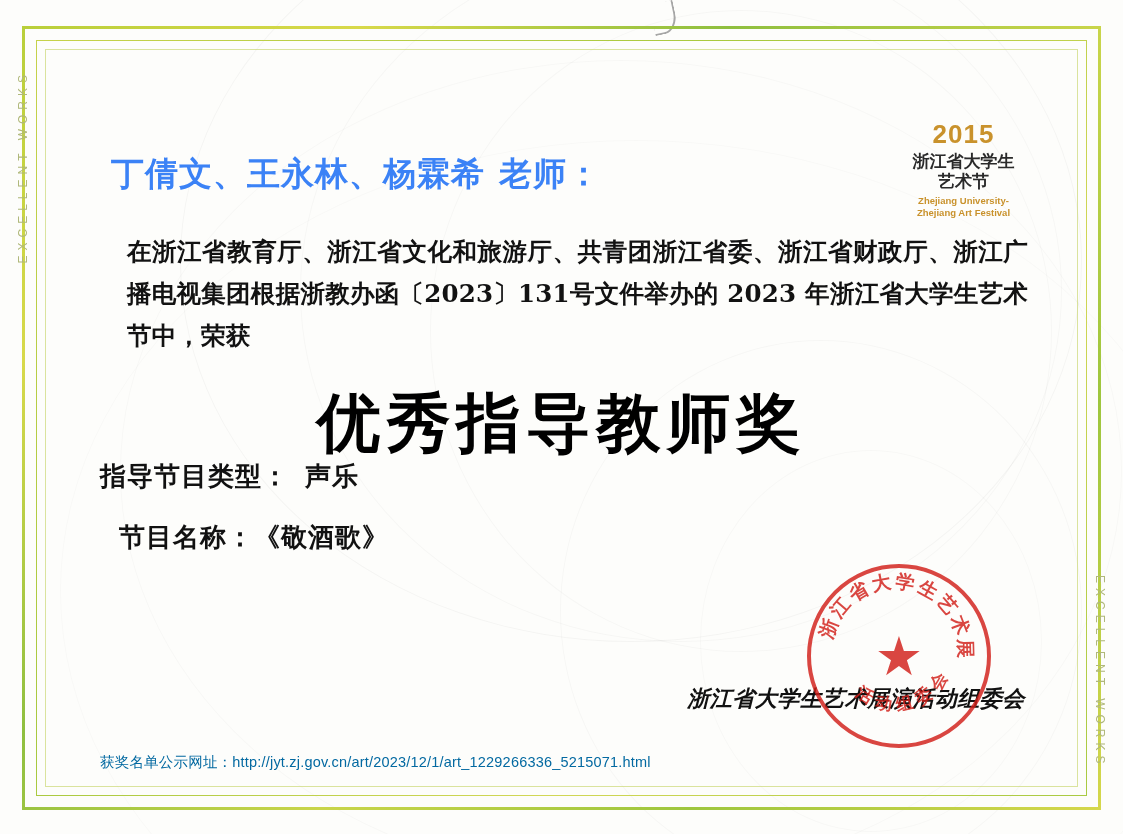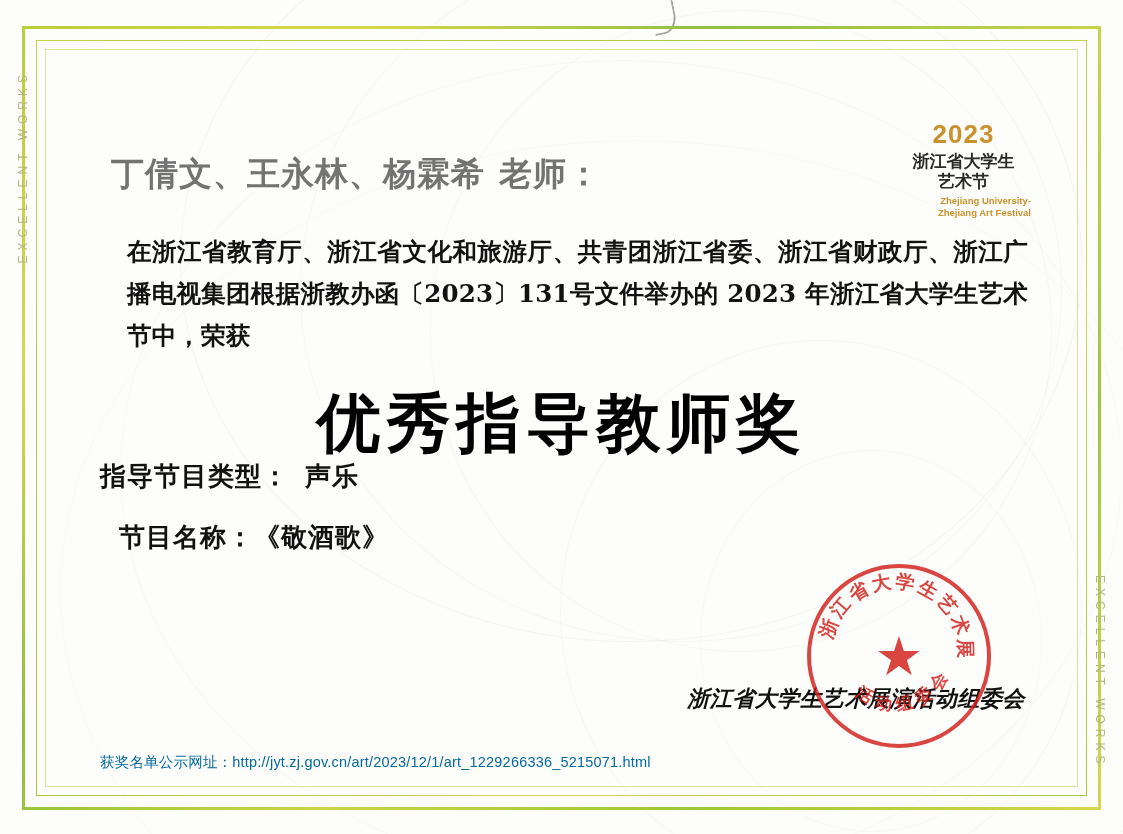--- a/index.html
+++ b/index.html
@@ -106,36 +106,35 @@
     font-weight: 700;
     letter-spacing: 0px;
   }
   .logo-cn2 { margin-top: -1px; }
   .logo-en {
     margin-top: 3px;
     font-size: 9.5px;
     color: #c9922c;
     font-weight: 700;
     line-height: 1.3;
-    text-align: right;
   }
 
   
   .content {
     position: absolute;
     left: 95px;
     right: 95px;
     top: 130px;
   }
 
   .salutation {
     font-family: "DejaVu Serif", "Liberation Serif", serif;
     font-size: 33px;
     font-weight: 700;
-    color: #737373;
+    color: #3b82f6;
     letter-spacing: 1px;
     margin-top: 22px;
     margin-left: 16px;
   }
   .salutation .teachers { letter-spacing: 1px; }
   .salutation .suffix { margin-left: 14px; }
 
   .body-text {
     margin-top: 34px;
     font-family: "DejaVu Serif", "Liberation Serif", serif;
@@ -258,21 +257,21 @@
   <div class="stray-mark"></div>
 
   <div class="frame-outer"></div>
   <div class="frame-inner"></div>
   <div class="frame-inner2"></div>
 
   <div class="side-text side-left">EXCELLENT WORKS</div>
   <div class="side-text side-right">EXCELLENT WORKS</div>
 
   <div class="logo-block">
-    <div class="logo-year">2023</div>
+    <div class="logo-year">2015</div>
     <div class="logo-cn1">浙江省大学生</div>
     <div class="logo-cn2">艺术节</div>
     <div class="logo-en">
       <div>Zhejiang University-</div>
       <div>Zhejiang Art Festival</div>
     </div>
   </div>
 
   <div class="content">
 

